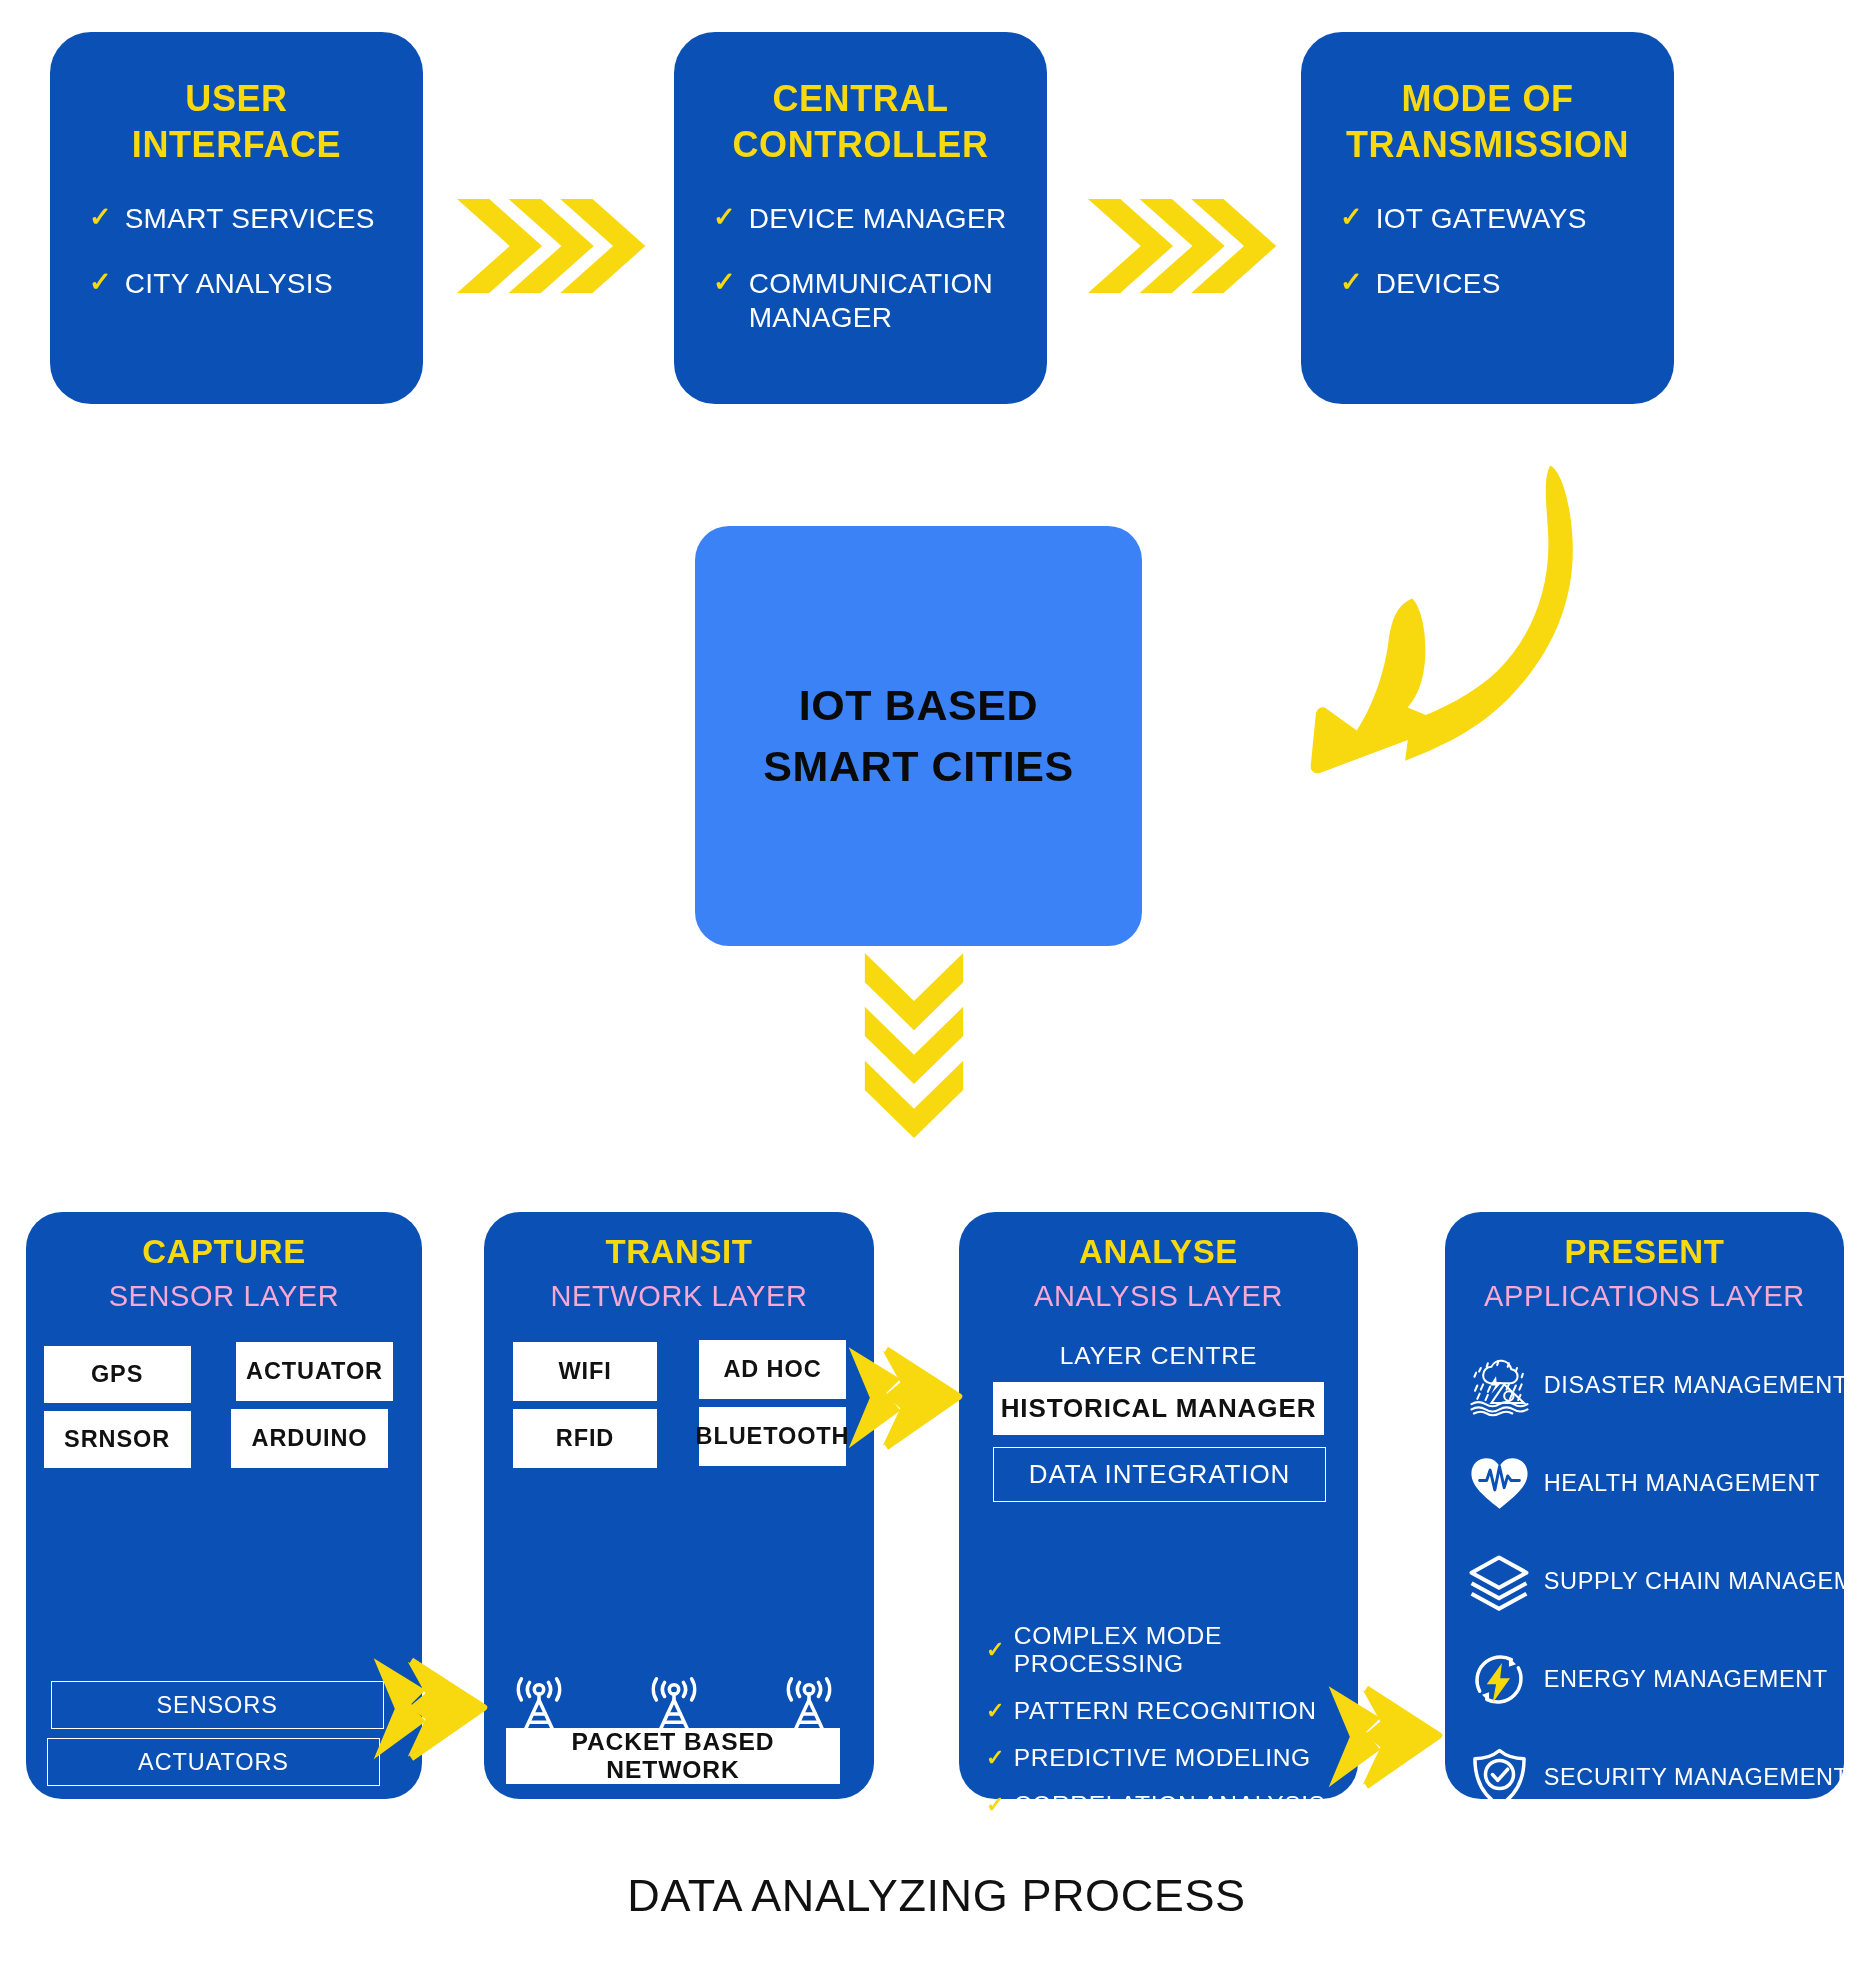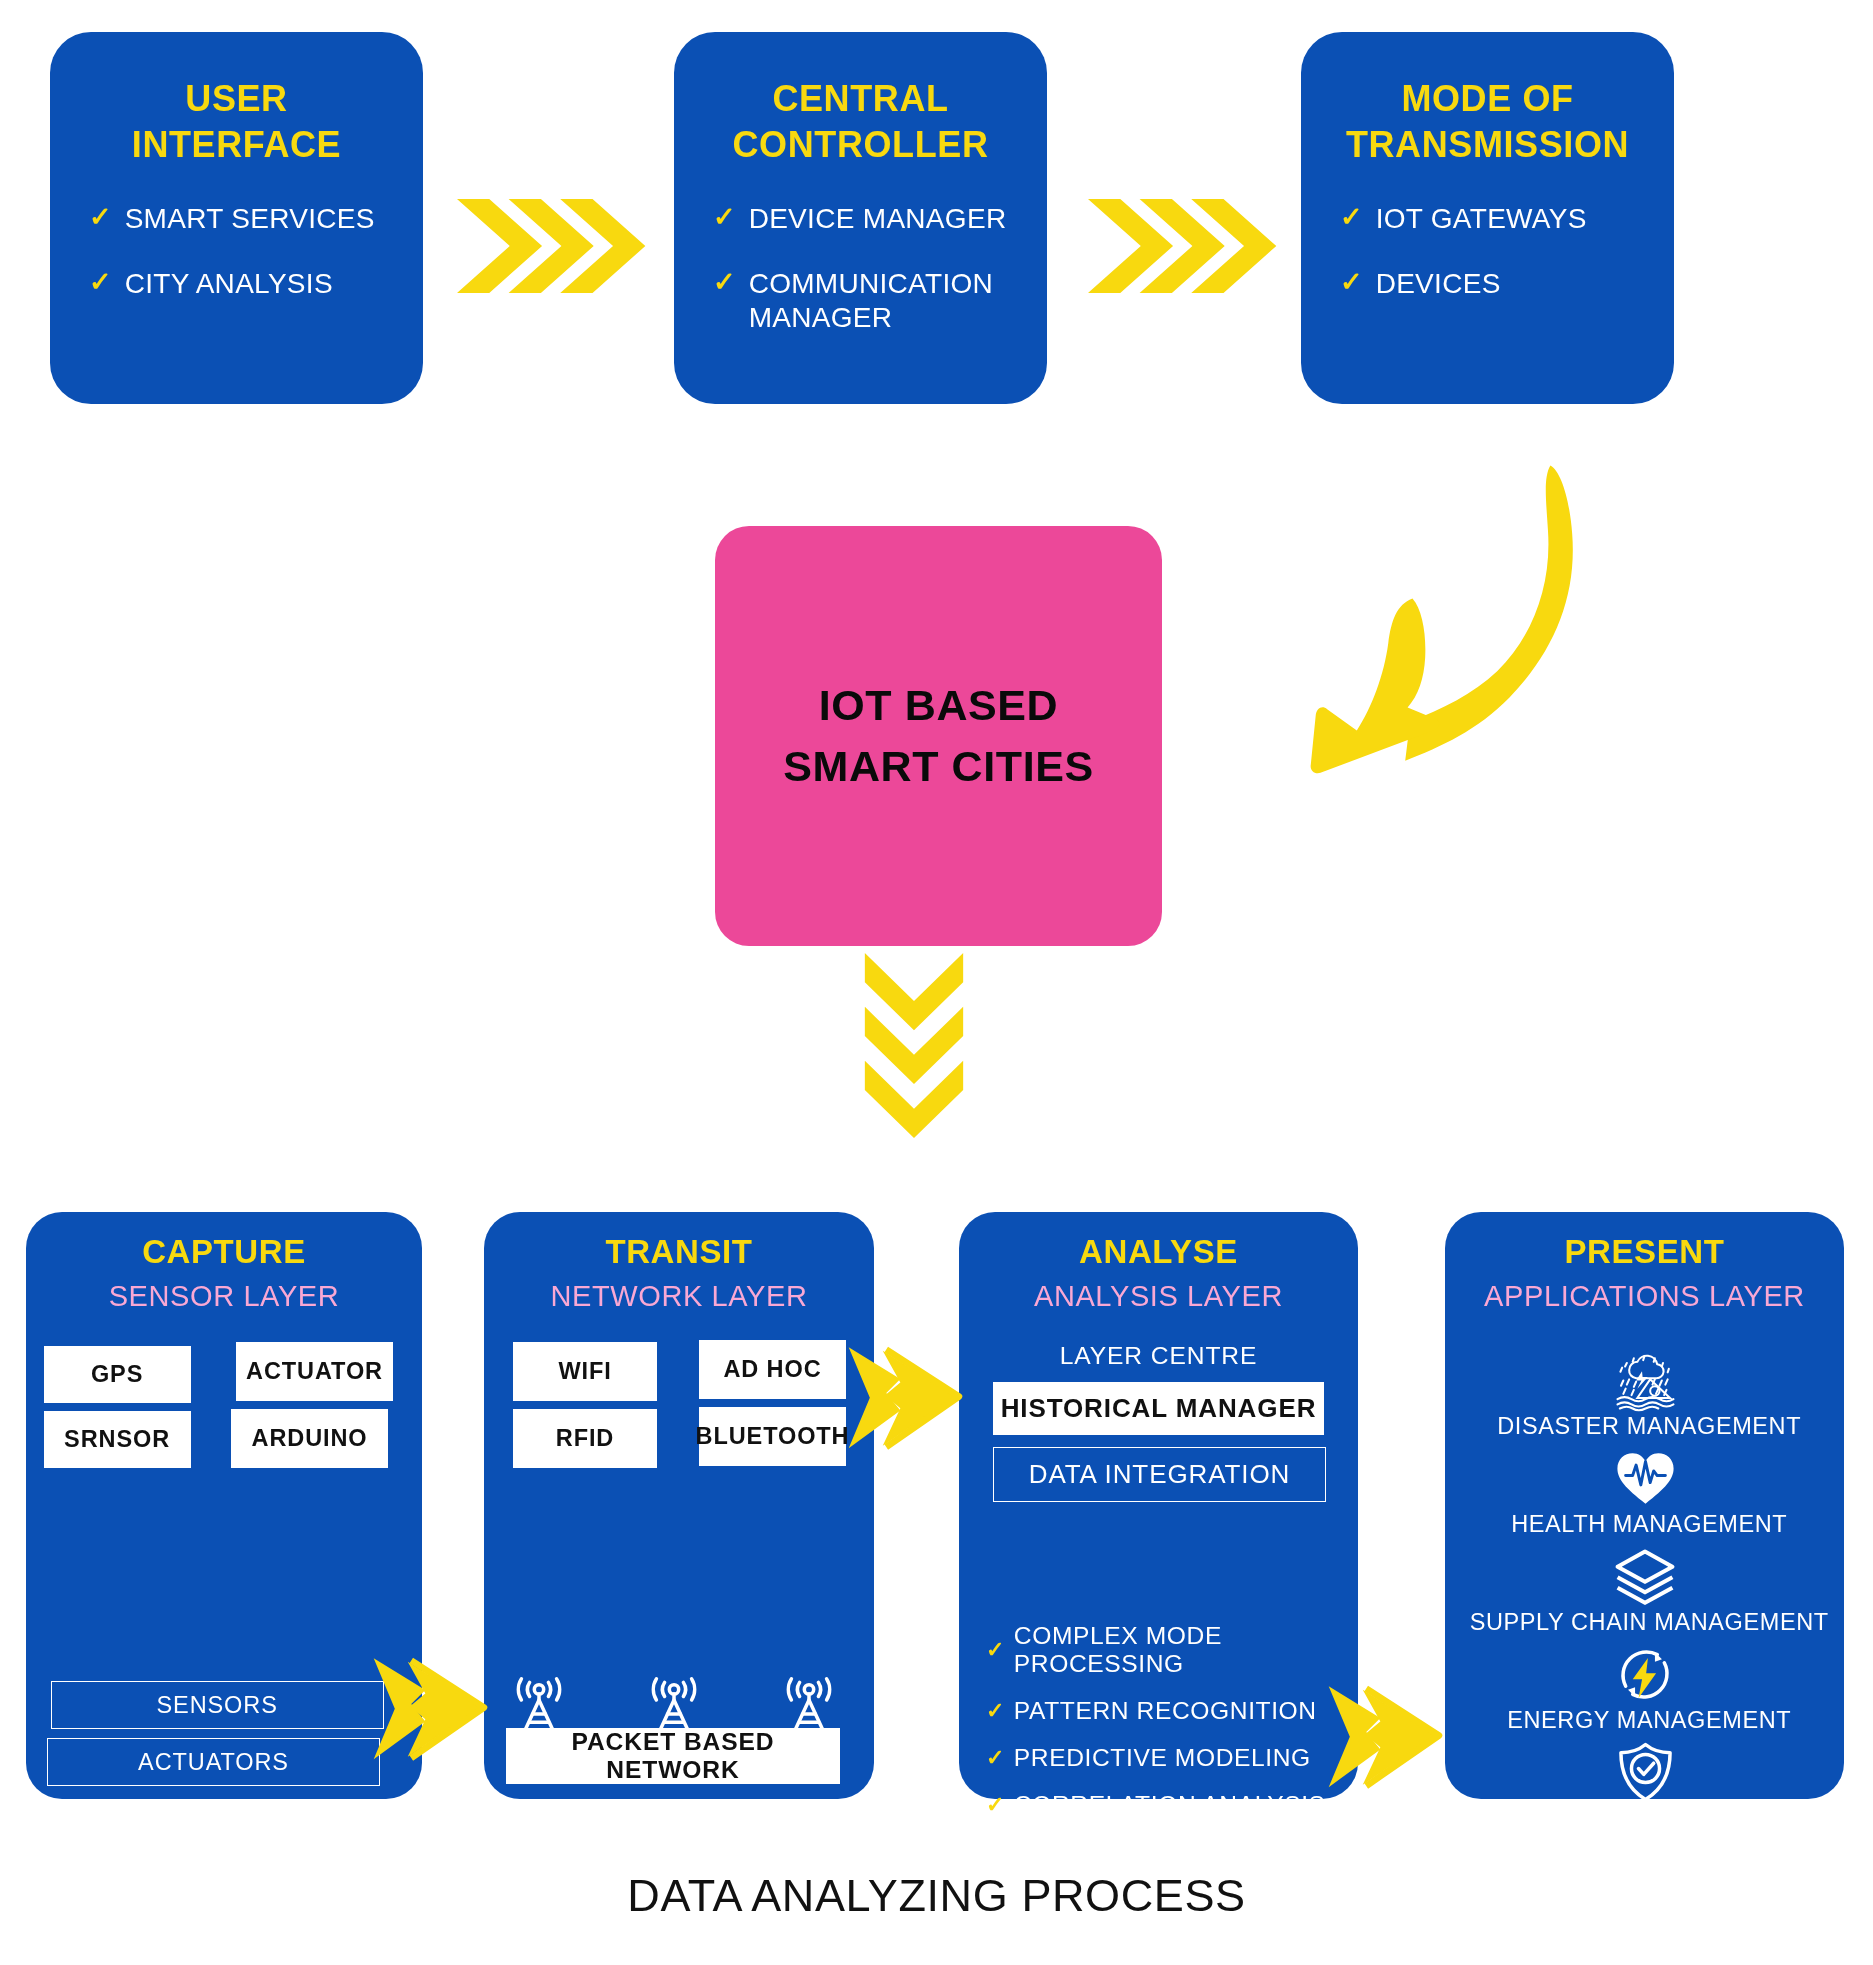--- a/index.html
+++ b/index.html
@@ -2,21 +2,21 @@
 <html style="font-size:9.4px"><head>
 <meta charset="utf-8">
 <style>
   html,body{margin:0;padding:0;background:#ffffff;}
   body{width:1873px;height:1965px;position:relative;overflow:hidden;
        font-family:"Liberation Sans", sans-serif;}
   .canvas{position:absolute;left:0;top:0;width:1873px;height:1965px;}
 
   
   .card{position:absolute;background:#0B50B4;border-radius:41px;box-sizing:border-box;}
-  .card.green{background:#ec4899;margin-left:20px;}
+  .card.green{background:#3b82f6;}
 
   .card-title{
     color:#F8D90F;font-weight:bold;text-align:center;
     font-size:36px;line-height:1.28;letter-spacing:0.6px;
   }
   .card-sub{
     color:#f9a8d4;text-align:center;font-size:32px;line-height:1.25;
     letter-spacing:0.6px;font-weight:normal;
   }
 
@@ -48,21 +48,21 @@
   .ochip{position:absolute;border:1.8px solid #ffffff;color:#ffffff;display:flex;
         align-items:center;justify-content:center;font-size:23.5px;
         letter-spacing:0.9px;text-align:center;}
 
   .an-list{position:absolute;left:27px;right:11.7px;top:410px;}
   .an-item{display:flex;align-items:center;margin-bottom:19px;}
   .an-item .tick{color:#F8D90F;font-size:22px;margin-right:9.4px;line-height:1;font-weight:bold;}
   .an-item .txt{color:#ffffff;font-size:24.6px;letter-spacing:0.6px;}
 
   .app-list{position:absolute;left:17.6px;right:8.2px;top:135px;}
-  .app-item{display:flex;align-items:center;height:77px;margin-bottom:21px;flex-direction:column;}
+  .app-item{display:flex;align-items:center;height:77px;margin-bottom:21px;}
   .app-icon{flex:0 0 auto;width:73px;height:66px;display:flex;align-items:center;
             justify-content:center;margin-right:8.2px;}
   .app-txt{color:#ffffff;font-size:23.5px;letter-spacing:0.6px;white-space:nowrap;}
 
   #footer-title{position:absolute;left:0;right:0;top:1870px;text-align:center;
       color:#111;font-size:45px;letter-spacing:0.6px;}
 
   svg{display:block;overflow:visible;}
   .deco{position:absolute;}
 </style>

